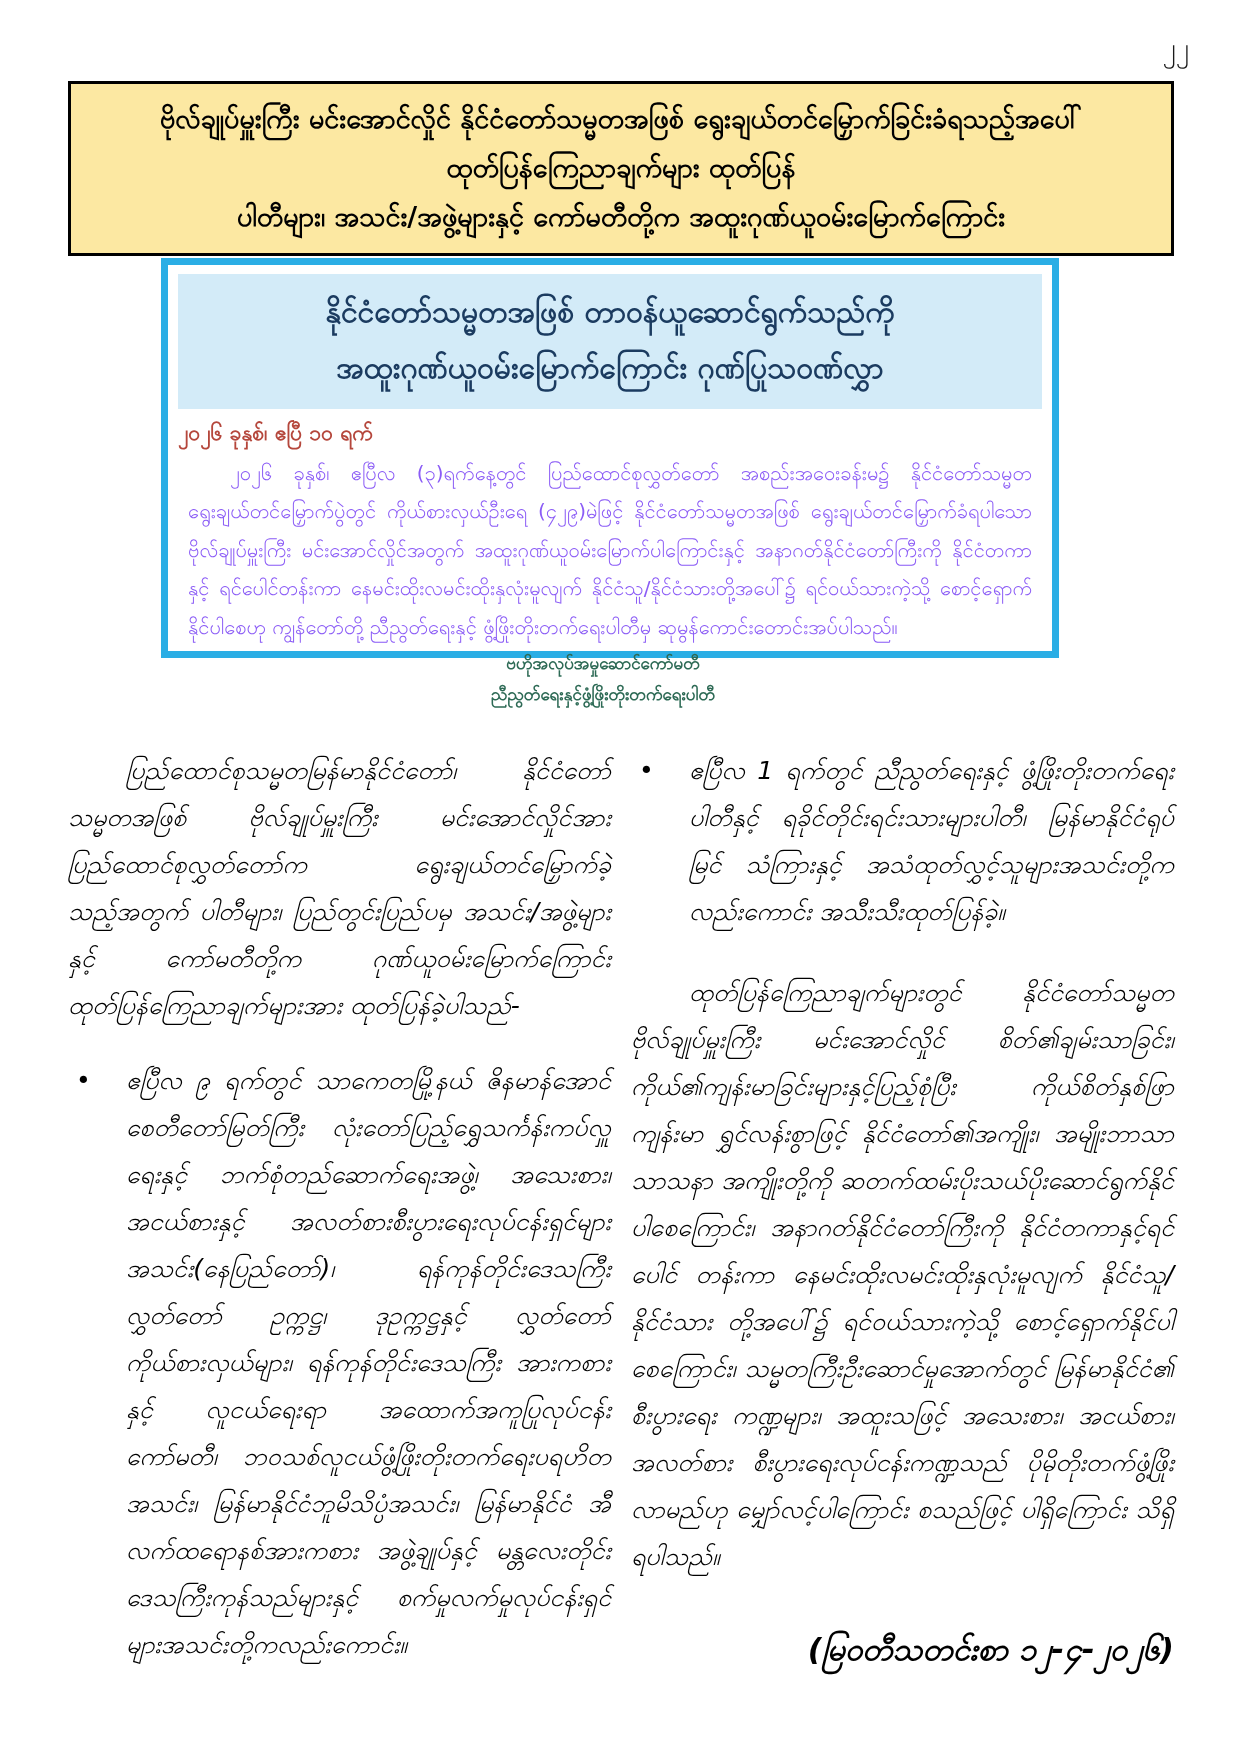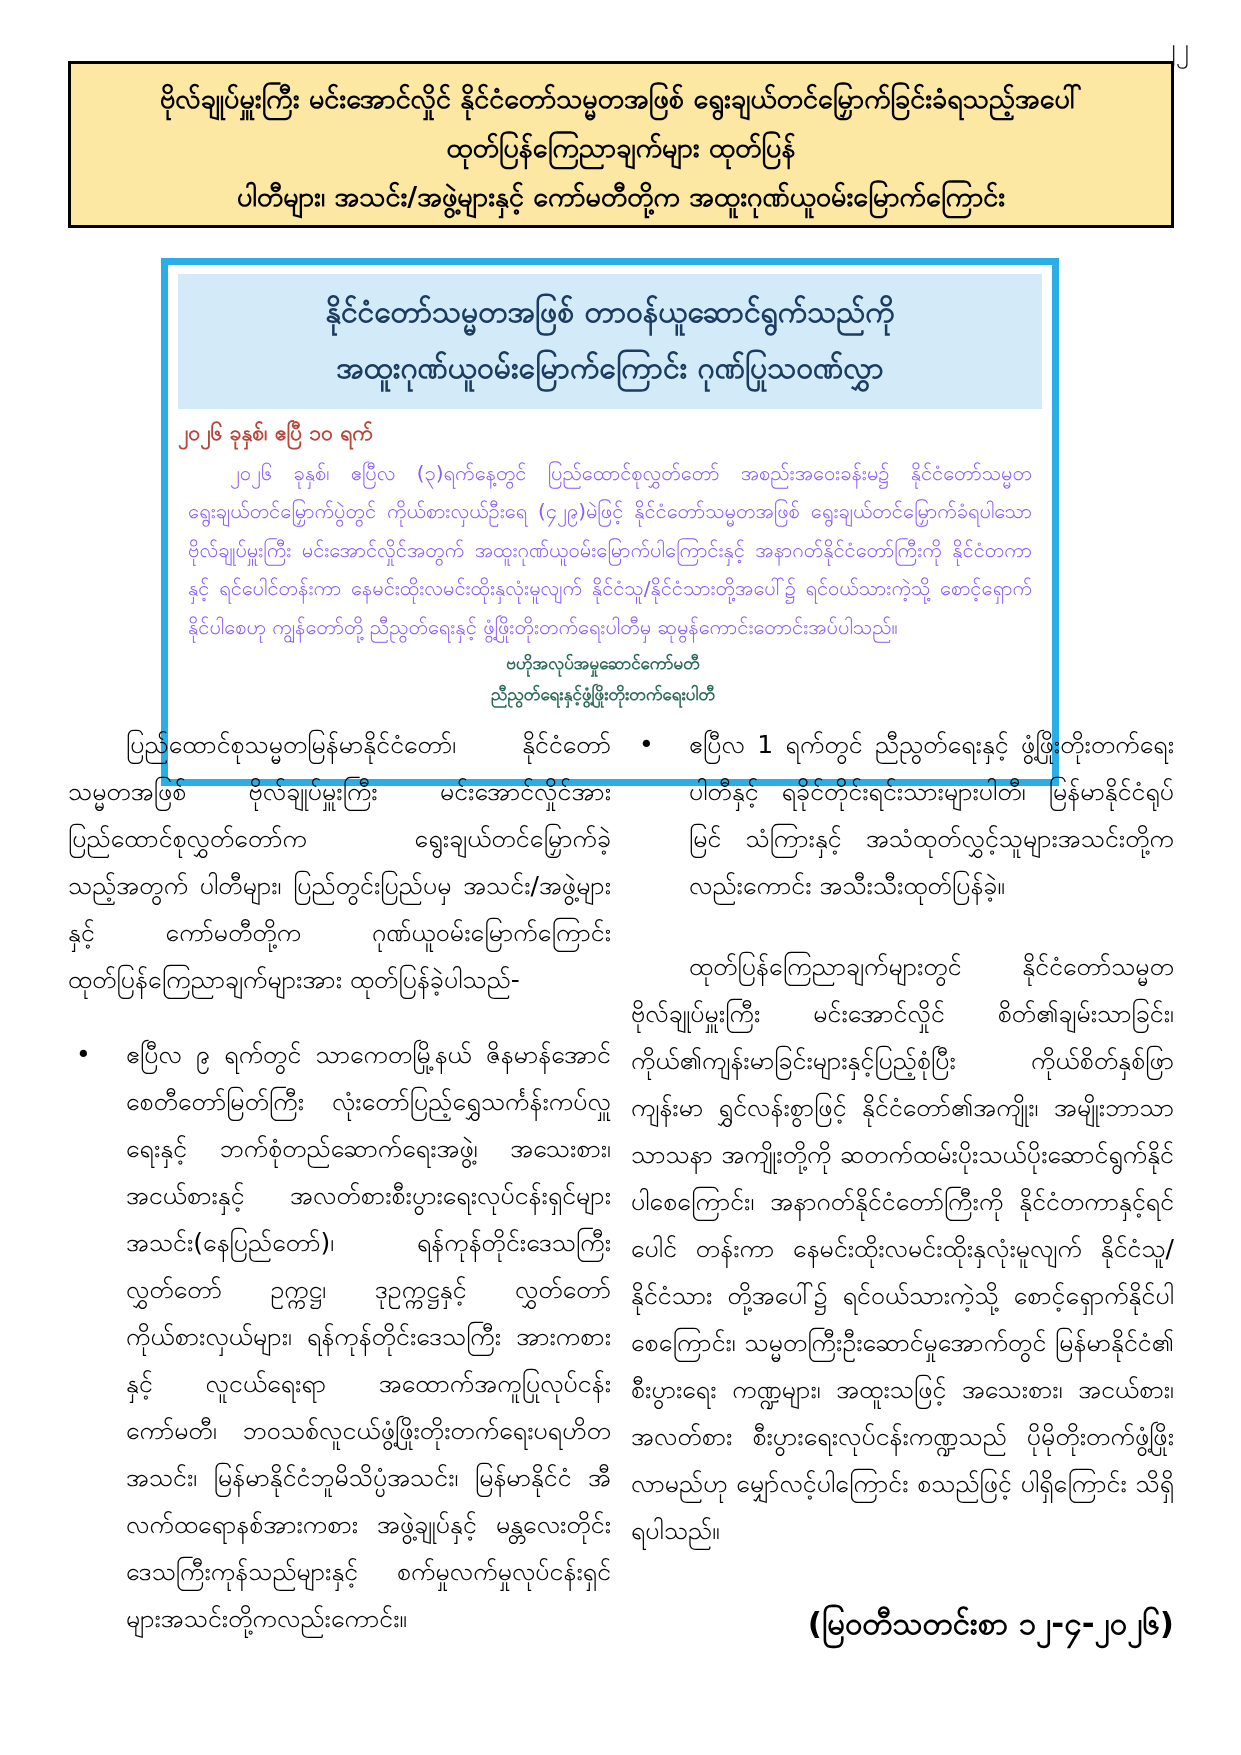--- a/index.html
+++ b/index.html
@@ -19,41 +19,41 @@
     top: 30px;
     right: 52px;
     font-size: 27px;
     font-weight: 400;
     color: #1a1a1a;
   }
 
   
   .headline-banner {
     position: absolute;
-    top: 61px;
+    top: 81px;
     left: 68px;
     width: 1106px;
     box-sizing: border-box;
     background: #fce8a2;
     border: 3px solid #000000;
     text-align: center;
     font-weight: 700;
     font-size: 27px;
     line-height: 1.82;
-    padding: 10px 18px 4px 18px;
+    padding: 10px 18px 12px 18px;
     color: #000000;
   }
 
   
   .announcement-box {
     position: absolute;
     top: 258px;
     left: 161px;
     width: 898px;
-    height: 528px;
+    height: 400px;
     box-sizing: border-box;
     background: #ffffff;
     border: 7px solid #2baee5;
     padding: 9px 10px;
   }
   .box-header {
     background: #d3ebf8;
     text-align: center;
     color: #1b3b60;
     font-weight: 700;
@@ -83,29 +83,30 @@
     text-align: center;
     color: #2d6a55;
     font-weight: 700;
     font-size: 17px;
     line-height: 1.8;
   }
 
   
   .columns {
     position: absolute;
-    top: 721px;
+    top: 747px;
     left: 68px;
     width: 1106px;
     display: flex;
     gap: 20px;
     font-size: 25px;
     line-height: 1.88;
     text-align: justify;
     color: #000000;
+    font-style: italic;
   }
   .column { flex: 1 1 0; min-width: 0; }
   .para { margin: 0; }
   .para.indent { text-indent: 58px; }
   .bullet-item {
     display: flex;
     align-items: flex-start;
     margin-top: 28px;
   }
   .bullet-marker {

